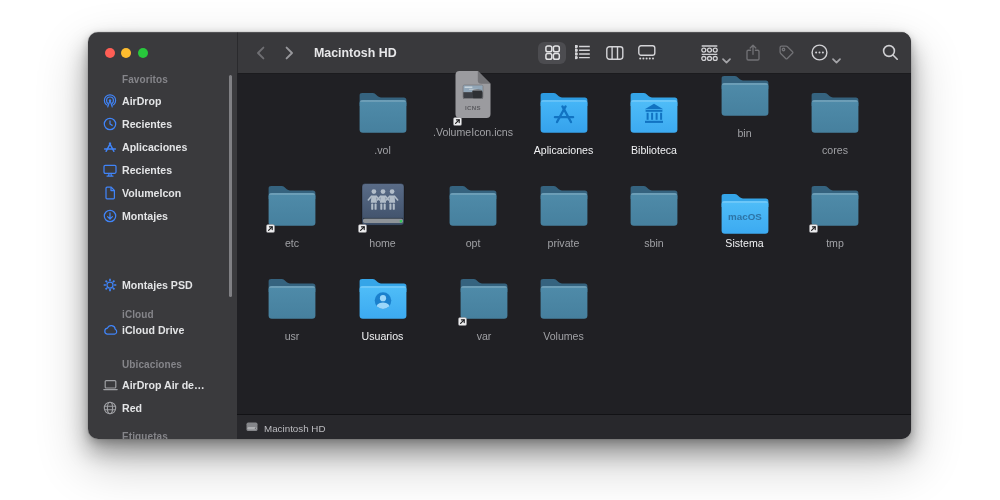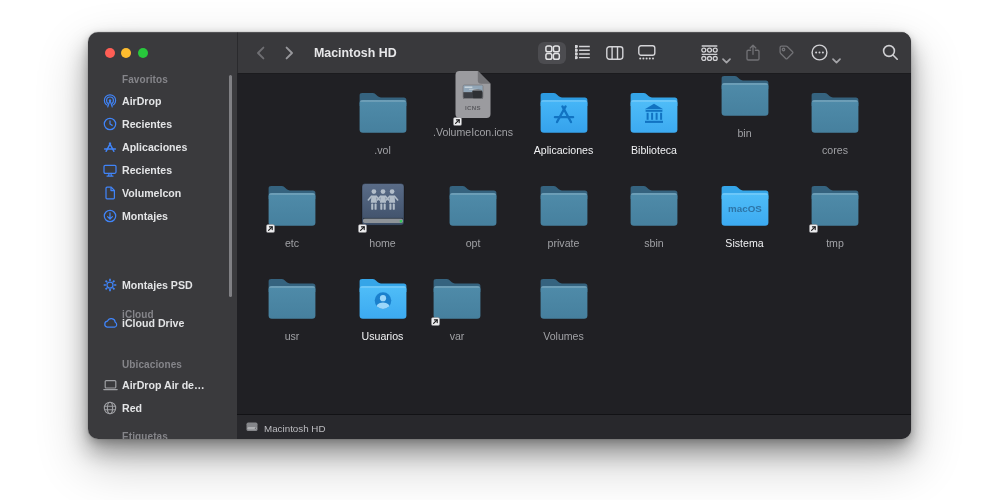--- a/index.html
+++ b/index.html
@@ -115,21 +115,21 @@
               <line x1="2.9000000000000004" y1="7.0" x2="0.7000000000000002" y2="7.0"></line>
               <line x1="4.1013" y1="4.1013" x2="2.5459000000000005" y2="2.5459000000000005"></line>
               <line x1="7.0" y1="2.9000000000000004" x2="7.0" y2="0.7000000000000002"></line>
               <line x1="9.8987" y1="4.1013" x2="11.4541" y2="2.5459000000000005"></line>
             </g>
           </g>
         </svg>
         <span>Montajes PSD</span>
       </div>
 <div class="shdr" style="top:277px">iCloud</div>
-<div class="srow" style="top:283px">
+<div class="srow" style="top:290px">
         <svg width="15" height="14" viewBox="0 0 15 14">
           <path d="M4.2 11.2 A3.1 3.1 0 0 1 4.5 5.1 A4 4 0 0 1 12.2 6.3 A2.6 2.6 0 0 1 11.6 11.2 Z" fill="none" stroke="#4084f8" stroke-width="1.25" stroke-linejoin="round"></path>
         </svg>
         <span>iCloud Drive</span>
       </div>
 <div class="shdr" style="top:326.5px">Ubicaciones</div>
 <div class="srow" style="top:345px">
         <svg width="15" height="14" viewBox="0 0 15 14">
           <g fill="none" stroke="#9fa0a4" stroke-width="1.2" stroke-linecap="round">
             <rect x="2.2" y="2.6" width="10.6" height="7.4" rx="1"></rect>
@@ -452,21 +452,21 @@
                   <stop offset="1" stop-color="#46809e"></stop>
                 </linearGradient>
               </defs>
               <path d="M0.6 14 V3.4 Q0.6 1 3.2 1 H13.4 Q15.4 1 16.6 2.2 L18.8 4.3 Q20 5.4 22 5.4 H44.8 Q47.4 5.4 47.4 8 V14 Z" fill="#35637f"></path>
               <rect x="0.6" y="8" width="46.8" height="32.7" rx="3.3" fill="url(#g38467)"></rect>
               <path d="M1.2 9.4 Q1.2 8.3 2.6 8.3 H45.4 Q46.8 8.3 46.8 9.4 V9.8 H1.2 Z" fill="rgba(255,255,255,0.22)"></path>
             </svg></div>
           <div class="lbl dim">private</div>
         </div>
 <div class="cell" style="left:462.5px;top:110.5px">
-          <div class="ic" style="left:21.0px;top:0px"><svg width="48" height="41" viewBox="0 0 48 41">
+          <div class="ic" style="left:21.0px;top:8px"><svg width="48" height="41" viewBox="0 0 48 41">
               <defs>
                 <linearGradient id="g93922" x1="0" y1="0" x2="0" y2="1">
                   <stop offset="0" stop-color="#4fbdf8"></stop>
                   <stop offset="1" stop-color="#3caaf1"></stop>
                 </linearGradient>
               </defs>
               <path d="M0.6 14 V3.4 Q0.6 1 3.2 1 H13.4 Q15.4 1 16.6 2.2 L18.8 4.3 Q20 5.4 22 5.4 H44.8 Q47.4 5.4 47.4 8 V14 Z" fill="#35a5e8"></path>
               <rect x="0.6" y="8" width="46.8" height="32.7" rx="3.3" fill="url(#g93922)"></rect>
               <path d="M1.2 9.4 Q1.2 8.3 2.6 8.3 H45.4 Q46.8 8.3 46.8 9.4 V9.8 H1.2 Z" fill="rgba(255,255,255,0.22)"></path>
               <text x="24" y="26.8" font-family="Liberation Sans, sans-serif" font-size="9.8" font-weight="700" fill="#2d74a6" text-anchor="middle">macOS</text>
@@ -523,21 +523,21 @@
               <clipPath id="ucl">
                 <circle cx="24" cy="22.6" r="8.3"></circle>
               </clipPath>
               <g clip-path="url(#ucl)" fill="#9bd6fa">
                 <circle cx="24" cy="20.2" r="3.1"></circle>
                 <path d="M16.8 31.4 Q16.8 24.4 24 24.4 Q31.2 24.4 31.2 31.4 Z"></path>
               </g>
             </svg></div>
           <div class="lbl lit">Usuarios</div>
         </div>
-<div class="cell" style="left:175px;top:203.5px">
+<div class="cell" style="left:202px;top:203.5px">
           <div class="ic dimic" style="left:21.0px;top:0px"><svg width="48" height="41" viewBox="0 0 48 41">
               <defs>
                 <linearGradient id="g38467" x1="0" y1="0" x2="0" y2="1">
                   <stop offset="0" stop-color="#4f8ba9"></stop>
                   <stop offset="1" stop-color="#46809e"></stop>
                 </linearGradient>
               </defs>
               <path d="M0.6 14 V3.4 Q0.6 1 3.2 1 H13.4 Q15.4 1 16.6 2.2 L18.8 4.3 Q20 5.4 22 5.4 H44.8 Q47.4 5.4 47.4 8 V14 Z" fill="#35637f"></path>
               <rect x="0.6" y="8" width="46.8" height="32.7" rx="3.3" fill="url(#g38467)"></rect>
               <path d="M1.2 9.4 Q1.2 8.3 2.6 8.3 H45.4 Q46.8 8.3 46.8 9.4 V9.8 H1.2 Z" fill="rgba(255,255,255,0.22)"></path>

